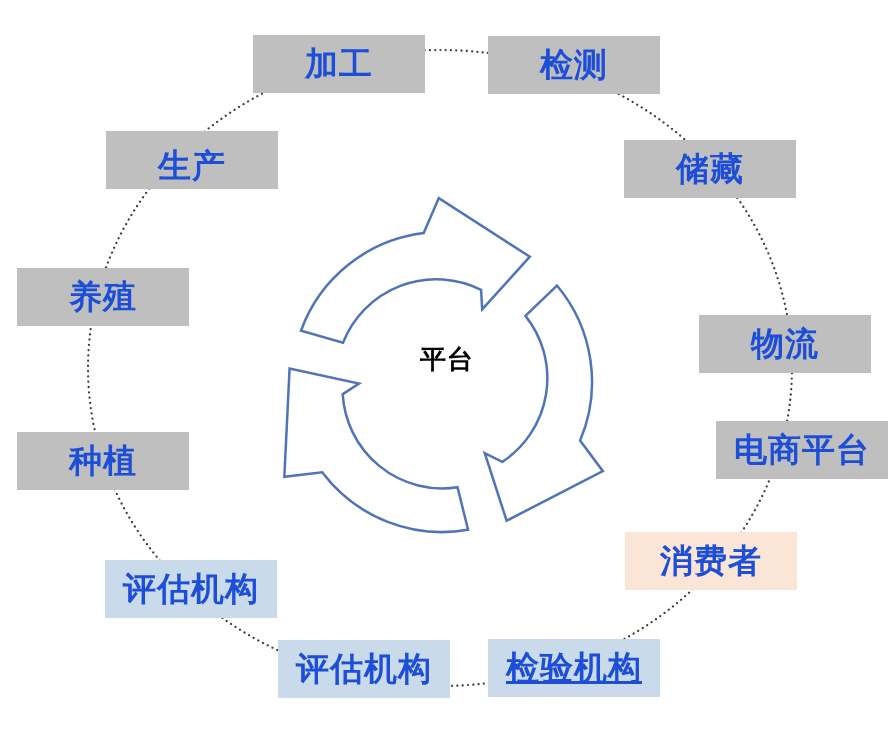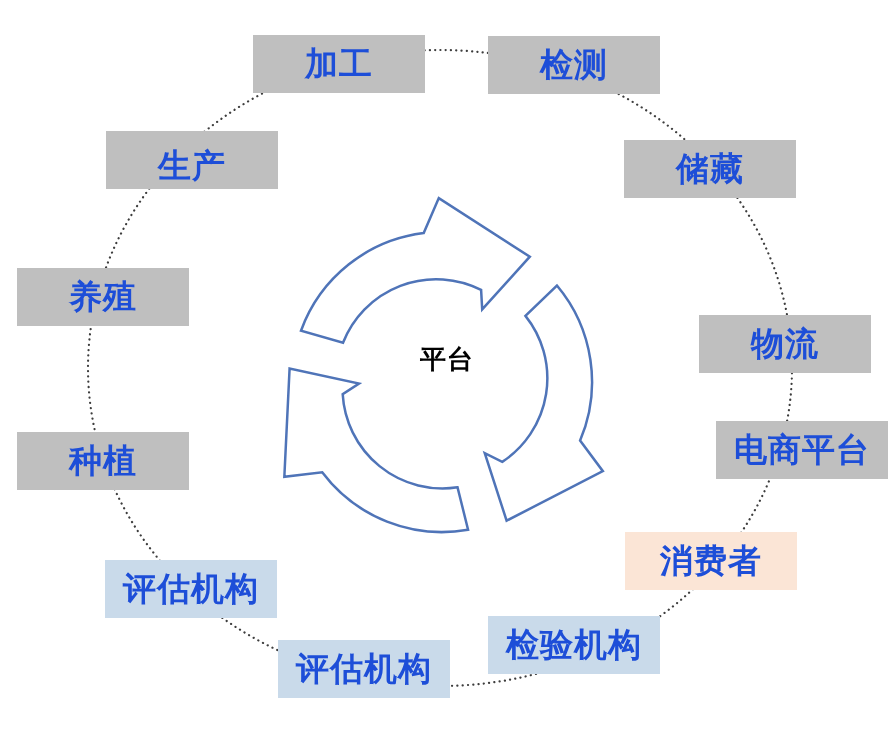--- a/index.html
+++ b/index.html
@@ -66,21 +66,21 @@
     </div>
     <div class="node" style="left: 699px; top: 267px; background: rgb(191, 191, 191); margin-top: 48px;">
       <span>物流</span>
     </div>
     <div class="node" style="left: 716px; top: 421px; background: rgb(191, 191, 191);">
       <span>电商平台</span>
     </div>
     <div class="node" style="left: 625px; top: 532px; background: rgb(251, 229, 214);">
       <span>消费者</span>
     </div>
-    <div class="node" style="left: 488px; top: 616px; background: rgb(201, 218, 234);">
+    <div class="node" style="left: 488px; top: 639px; background: rgb(201, 218, 234); text-decoration: underline;">
       <span>检验机构</span>
     </div>
     <div class="node" style="left: 278px; top: 640px; background: rgb(201, 218, 234);">
       <span>评估机构</span>
     </div>
     <div class="node" style="left: 105px; top: 560px; background: rgb(201, 218, 234);">
       <span>评估机构</span>
     </div>
     <div class="node" style="left: 17px; top: 432px; background: rgb(191, 191, 191);">
       <span>种植</span>

